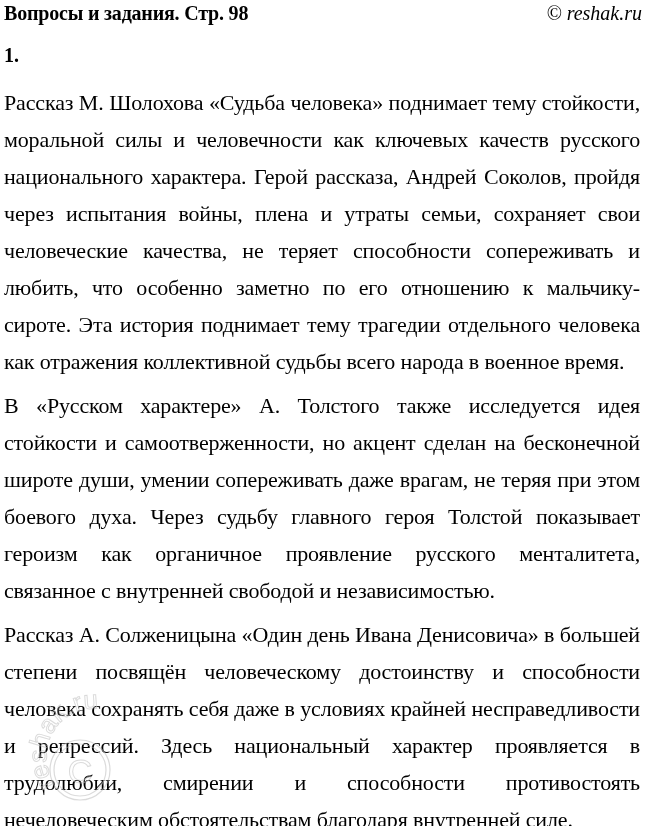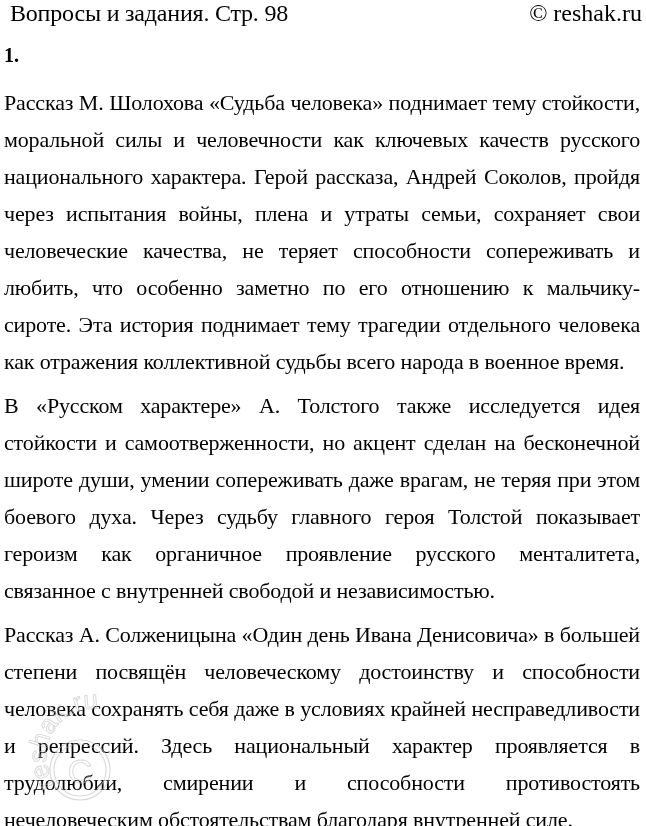--- a/index.html
+++ b/index.html
@@ -19,29 +19,29 @@
       position: absolute;
       top: 0;
       left: 4px;
       right: 4px;
       height: 28px;
       display: flex;
       justify-content: space-between;
       align-items: flex-start;
     }
     .header-title {
-      font-weight: normal;
-      font-size: 24px;
+      font-weight: bold;
+      font-size: 20px;
       line-height: 26px;
       letter-spacing: -0.2px;
-      margin-left: 6px;
     }
     .header-copyright {
-      font-size: 24px;
+      font-size: 20px;
       line-height: 26px;
+      font-style: italic;
     }
     .task-number {
       position: absolute;
       top: 42px;
       left: 4px;
       font-weight: bold;
       font-size: 20px;
       line-height: 26px;
     }
     .content {

